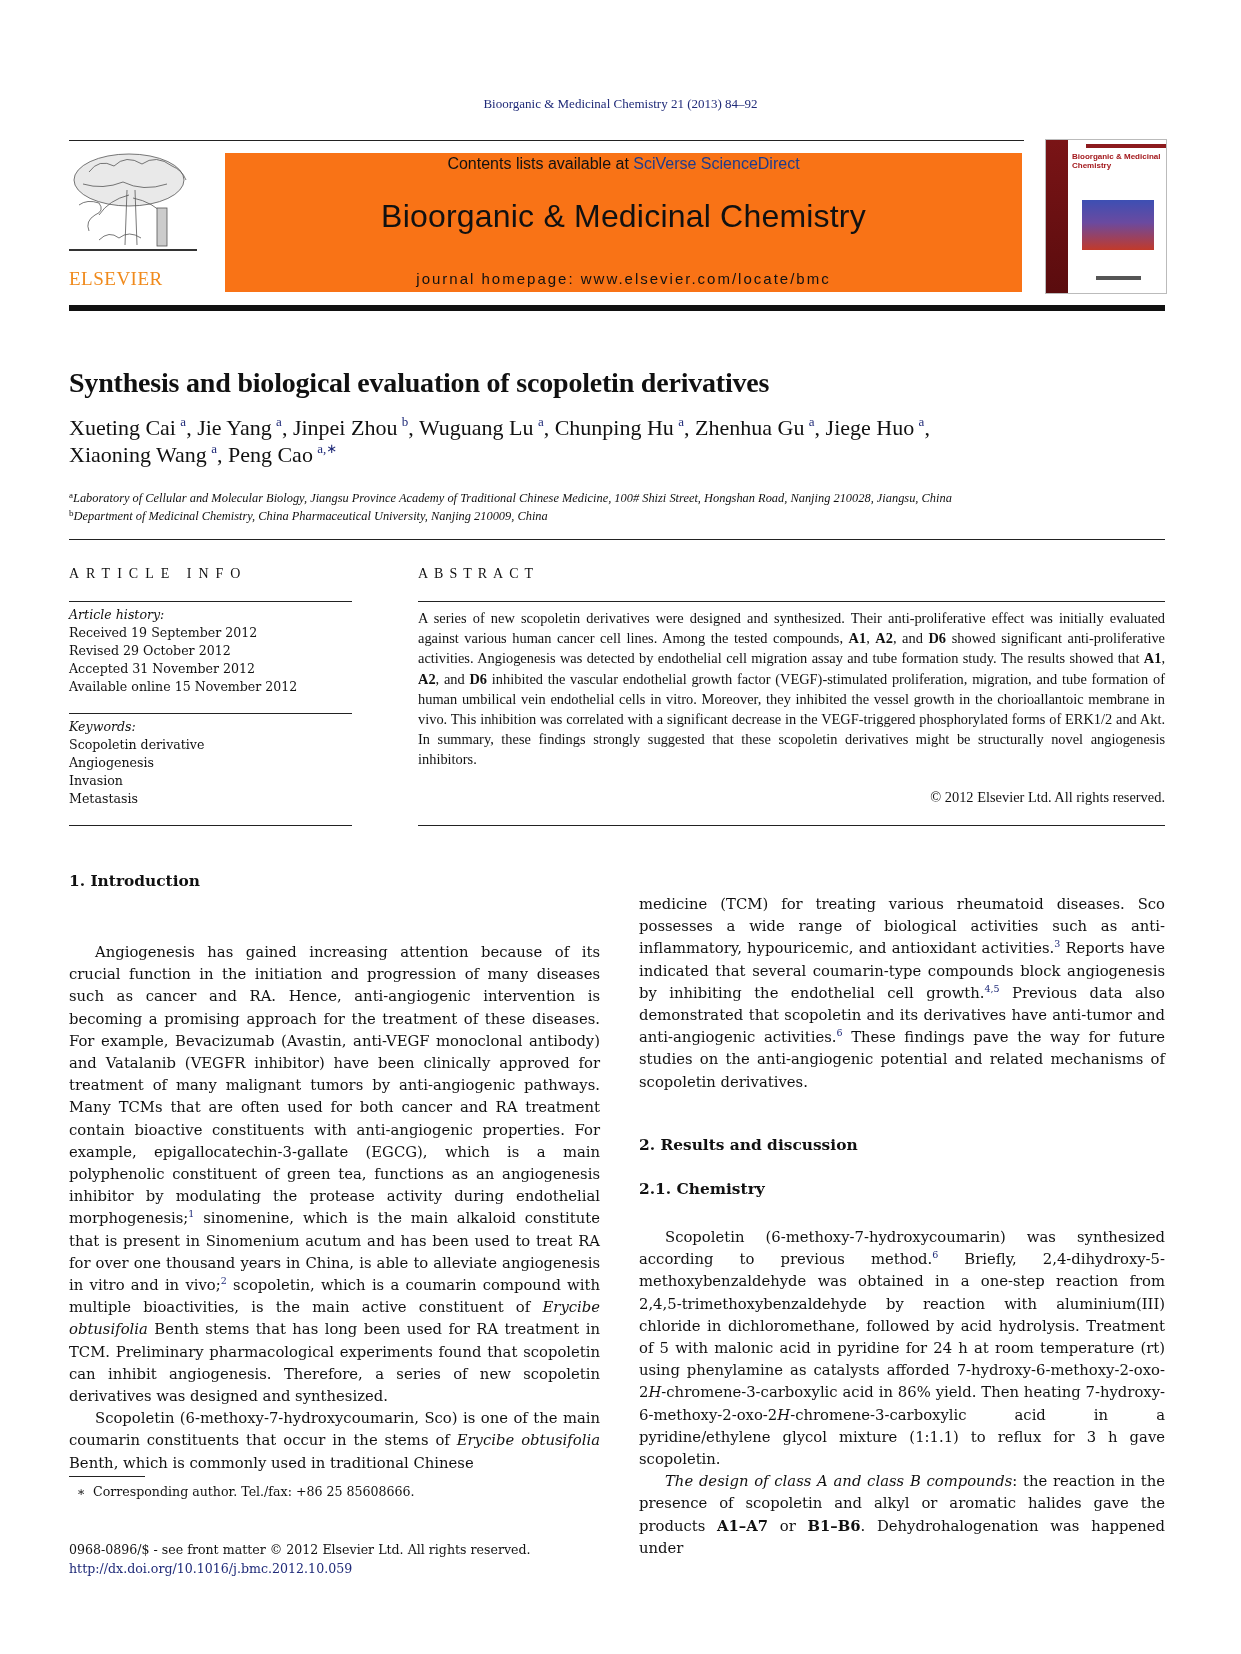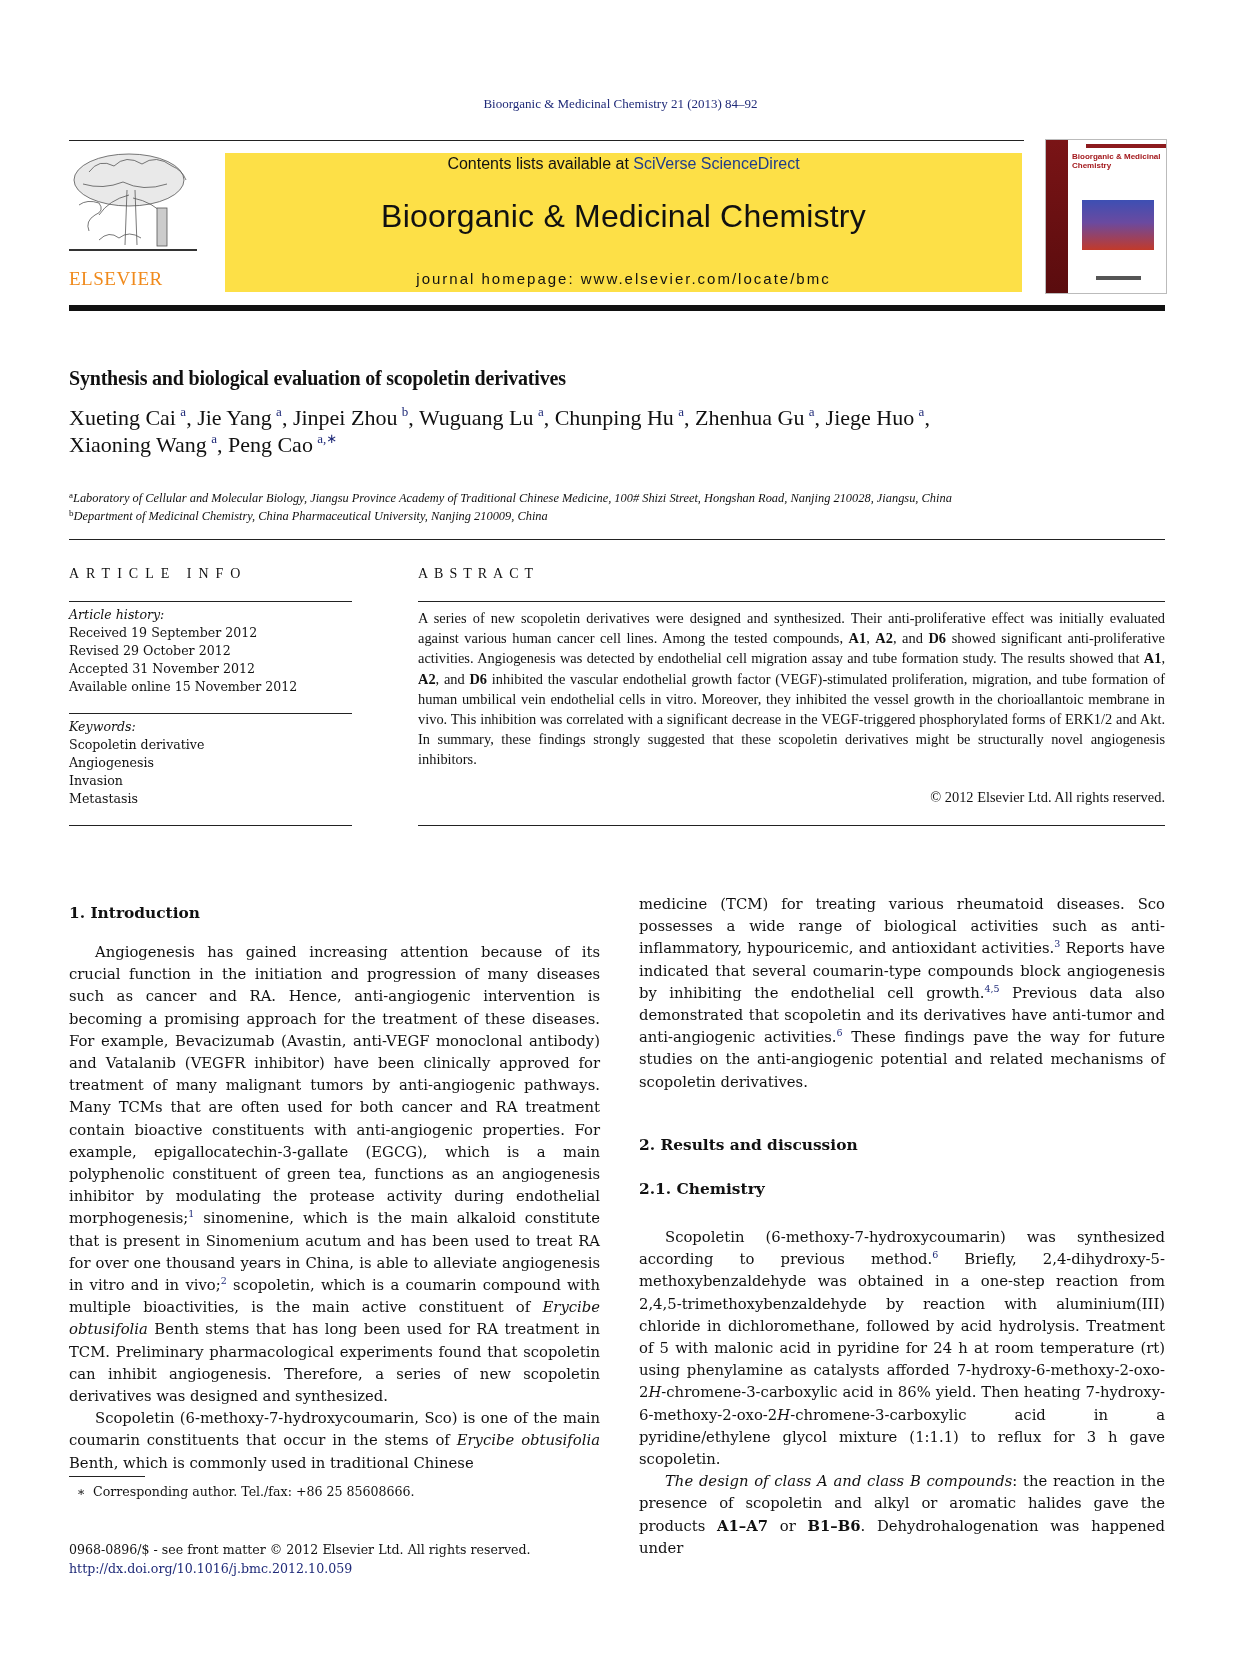--- a/index.html
+++ b/index.html
@@ -10,21 +10,21 @@
 
   .running-head { left: 0; width: 1241px; top: 96px; text-align: center;
                   font-size: 13px; color: #1f2a78; font-family: "Liberation Serif", serif; }
 
   .rule-top { left: 69px; width: 955px; top: 140px; height: 1px; background: #222; }
   .logo { left: 69px; top: 150px; width: 130px; height: 145px; }
   .logo-tree { width: 128px; height: 110px; }
   .logo-word { font-family: "Liberation Serif", serif; color: #f08a1c; font-size: 19px;
                letter-spacing: 0.5px; line-height: 26px; margin-top: 2px; }
 
-  .banner { left: 225px; top: 153px; width: 797px; height: 139px; background: #fde047; }
+  .banner { left: 225px; top: 153px; width: 797px; height: 139px; background: #f97316; }
   .banner-contents { position: absolute; left: 0; right: 0; top: 2px; text-align: center;
                      font-family: "Liberation Sans", sans-serif; font-size: 16px; color: #111; }
   .banner-contents .link { color: #1f3c8c; }
   .banner-journal { position: absolute; left: 0; right: 0; top: 45px; text-align: center;
                     font-family: "Liberation Sans", sans-serif; font-size: 32px; color: #111; letter-spacing: 0.2px; }
   .banner-homepage { position: absolute; left: 0; right: 0; top: 117px; text-align: center;
                      font-family: "Liberation Sans", sans-serif; font-size: 15px; letter-spacing: 2px; color: #111; }
 
   .cover { left: 1045px; top: 139px; width: 120px; height: 153px; border: 1px solid #bbb; background: #fff; overflow: hidden; }
   .cover-spine { position: absolute; left: 0; top: 0; width: 22px; height: 100%;
@@ -32,22 +32,22 @@
   .cover-bar { position: absolute; left: 40px; right: 0; top: 4px; height: 4px; background: #8c1a1d; }
   .cover-title { position: absolute; left: 26px; top: 12px; font-family: "Liberation Sans", sans-serif;
                  font-size: 8px; font-weight: bold; color: #a3181c; line-height: 9px; }
   .cover-image { position: absolute; left: 36px; top: 60px; width: 72px; height: 50px;
                  background: linear-gradient(180deg, #3d4fb3 0%, #6a4aa0 45%, #c23a2a 100%); }
   .cover-foot { position: absolute; left: 50px; top: 136px; width: 45px; height: 4px; background: #555; }
 
   .rule-thick { left: 69px; width: 1096px; top: 305px; height: 6px; background: #111; }
 
   .title { left: 69px; top: 367px; font-family: "Liberation Serif", serif; font-weight: bold;
-           font-size: 20px; color: #111; letter-spacing: -0.2px; }
-  .authors { left: 69px; top: 404px; width: 1096px; font-family: "Liberation Serif", serif;
+           font-size: 28px; color: #111; letter-spacing: -0.2px; }
+  .authors { left: 69px; top: 414px; width: 1096px; font-family: "Liberation Serif", serif;
              font-size: 22px; line-height: 27px; color: #111; }
   .authors sup { font-size: 13px; color: #1f2a78; vertical-align: 9px; line-height: 0; }
   .affils { left: 69px; top: 489px; width: 1096px; font-family: "Liberation Serif", serif;
             font-style: italic; font-size: 12.4px; line-height: 18px; color: #111; }
   .affils sup { font-style: normal; font-size: 9px; vertical-align: 4px; line-height: 0; }
 
   .rule-mid { left: 69px; width: 1096px; top: 539px; height: 1px; background: #222; }
 
   .sec-caps { font-family: "Liberation Serif", serif; font-size: 14px; letter-spacing: 7px; color: #111; }
   .ai-head { left: 69px; top: 566px; }
@@ -66,21 +66,21 @@
                font-size: 14.4px; color: #111; }
 
   .col { font-size: 14.8px; line-height: 22.2px; text-align: justify; color: #111; }
   .col p { margin: 0; text-indent: 26px; }
   .col p.noind { text-indent: 0; }
   .col sup { font-size: 9.5px; color: #1f2a78; vertical-align: 6px; line-height: 0; }
   .col-left { left: 69px; top: 941px; width: 531px; }
   .col-right { left: 639px; top: 893px; width: 526px; }
 
   .h1 { font-weight: bold; font-size: 15.4px; color: #111; }
-  .sec1 { left: 69px; top: 904px; text-align: center; }
+  .sec1 { left: 69px; top: 872px; text-align: center; }
   .sec2 { left: 639px; top: 1136px; }
   .sec21 { left: 639px; top: 1180px; }
   .col-right2 { left: 639px; top: 1226px; width: 526px; }
 
   .fn-rule { left: 69px; top: 1476px; width: 76px; height: 1px; background: #222; }
   .footnotes { left: 69px; top: 1482px; width: 560px; font-size: 12.6px; line-height: 20px; color: #111; }
   .footnotes .star { display: inline-block; width: 24px; text-align: center; }
   .footnotes .em-lbl { font-style: italic; margin-left: 24px; }
   .frontmatter { left: 69px; top: 1540px; width: 600px; font-size: 12.6px; line-height: 19px; color: #111; }
 </style>

